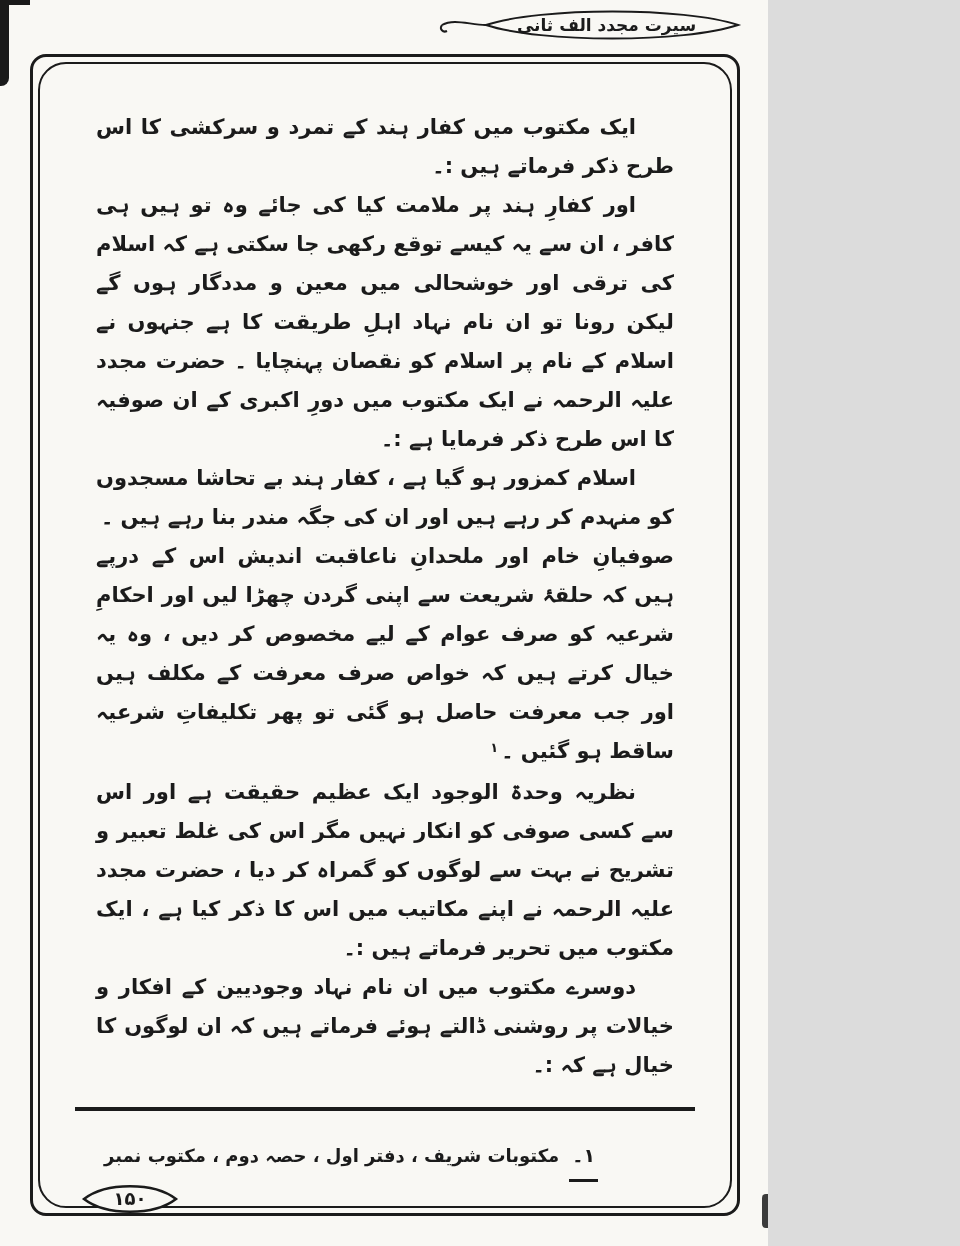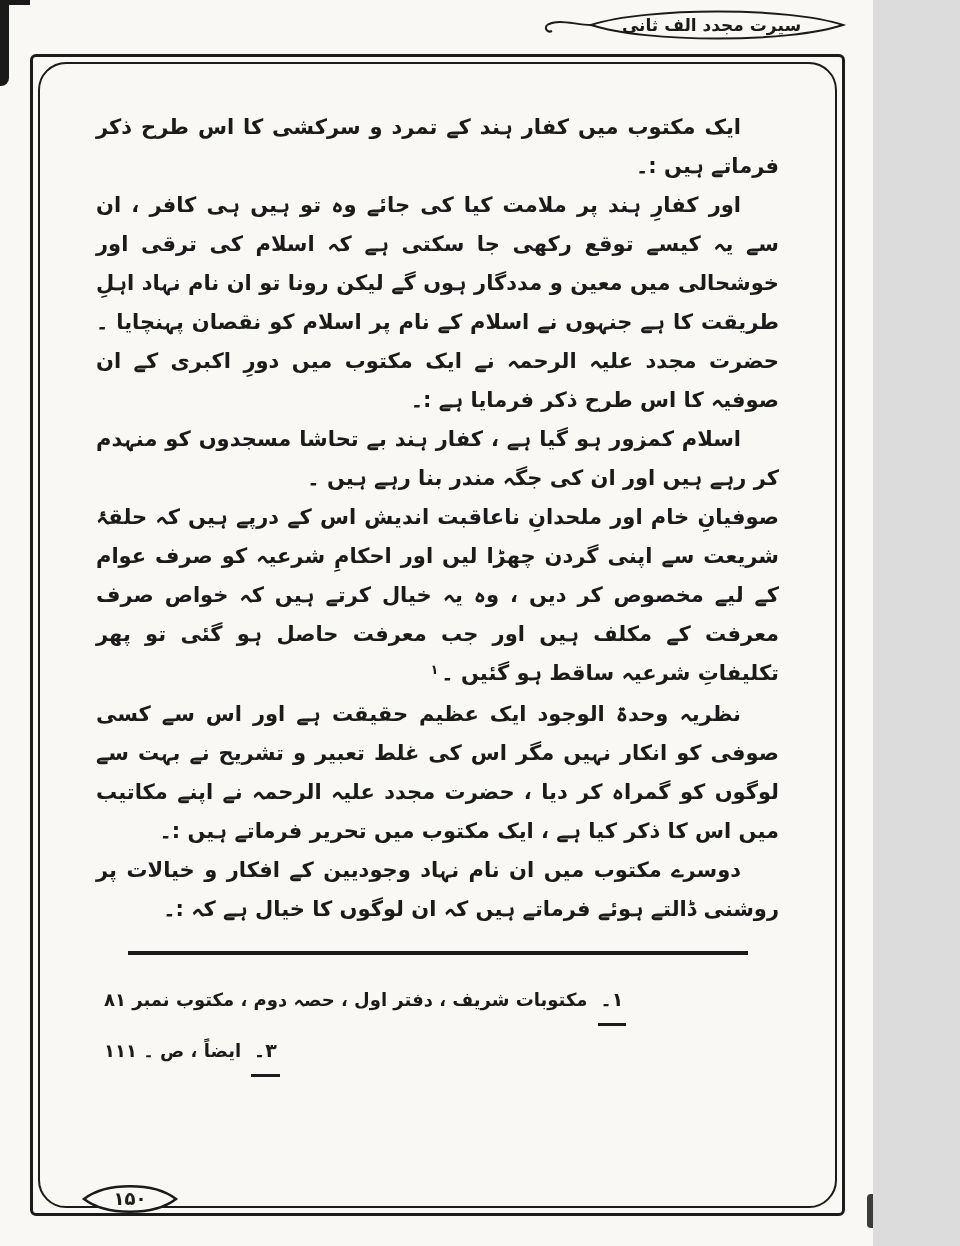--- a/index.html
+++ b/index.html
@@ -4,37 +4,37 @@
 <style>
   * { box-sizing: border-box; margin: 0; padding: 0; }
   html, body { margin: 0; padding: 0; }
   body {
     width: 960px; height: 1246px;
     background: #dcdcdc;
     font-family: "DejaVu Sans", sans-serif;
   }
   .page {
     position: relative;
-    width: 873px; height: 1246px;
+    width: 768px; height: 1246px;
     background: var(--paper, #f9f8f4);
     color: var(--ink, #1b1b1b);
     overflow: hidden;
   }
 
   
   .artifact { position: absolute; background: #1a1a1a; }
   .artifact.a1 { left: 0; top: 0; width: 9px; height: 86px; border-radius: 0 0 8px 0; }
   .artifact.a2 { left: 0; top: 0; width: 30px; height: 5px; }
   .artifact.a3 { right: 0; bottom: 18px; width: 6px; height: 34px; border-radius: 4px 0 0 4px; opacity: .85; }
 
   
   .frame-outer {
     position: absolute; left: 30px; right: 28px; top: 54px; bottom: 30px;
     border: 3px solid var(--ink, #1b1b1b);
-    border-radius: 6px;
+    border-radius: 16px;
     background: transparent;
   }
   .frame-inner {
     position: absolute; left: 5px; right: 5px; top: 5px; bottom: 5px;
     border: 2px solid var(--ink, #1b1b1b);
     border-radius: 28px;
     overflow: hidden;
   }
 
   

